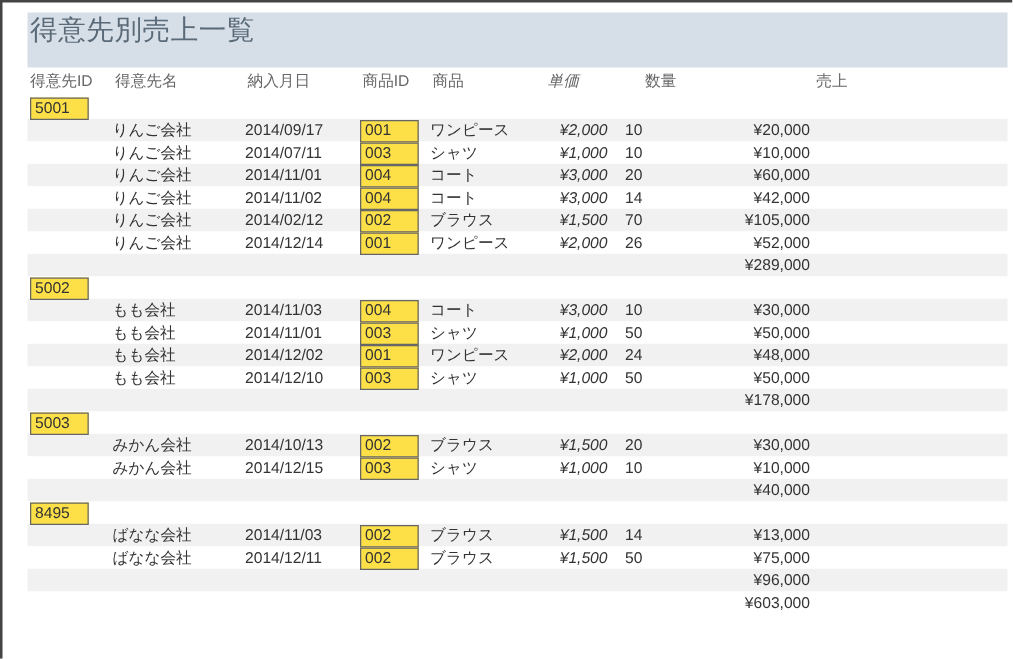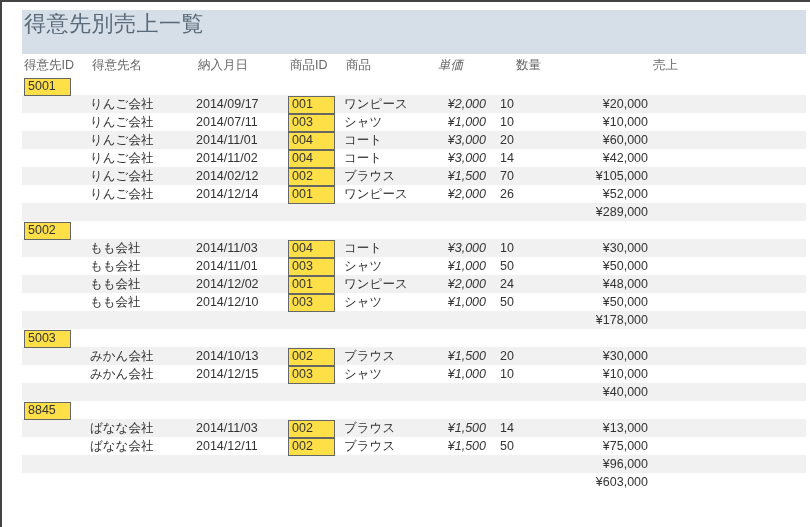--- a/index.html
+++ b/index.html
@@ -261,21 +261,21 @@
         <div class="col-id"></div>
         <div class="col-name"></div>
         <div class="col-date"></div>
         <div class="col-pid"></div>
         <div class="col-prod"></div>
         <div class="col-unit"></div>
         <div class="col-qty"></div>
         <div class="col-amt">¥40,000</div>
       </div>
       <div class="row">
-        <div class="col-id"><span class="boxed">8845</span></div>
+        <div class="col-id"><span class="boxed">8495</span></div>
         <div class="col-name"></div>
         <div class="col-date"></div>
         <div class="col-pid"></div>
         <div class="col-prod"></div>
         <div class="col-unit"></div>
         <div class="col-qty"></div>
         <div class="col-amt"></div>
       </div>
       <div class="row shaded">
         <div class="col-id"></div>

